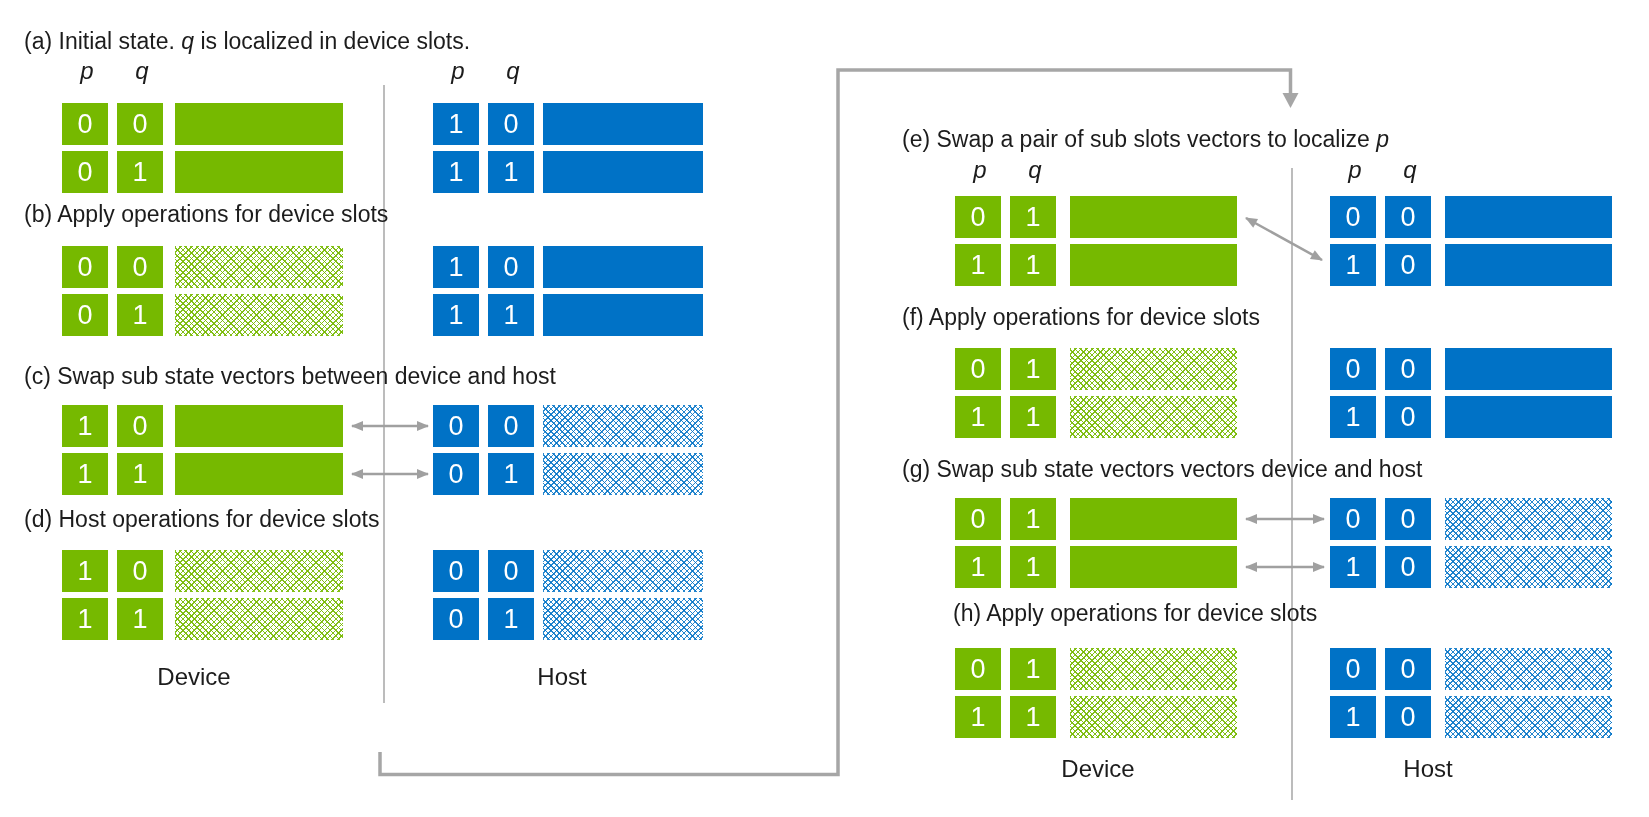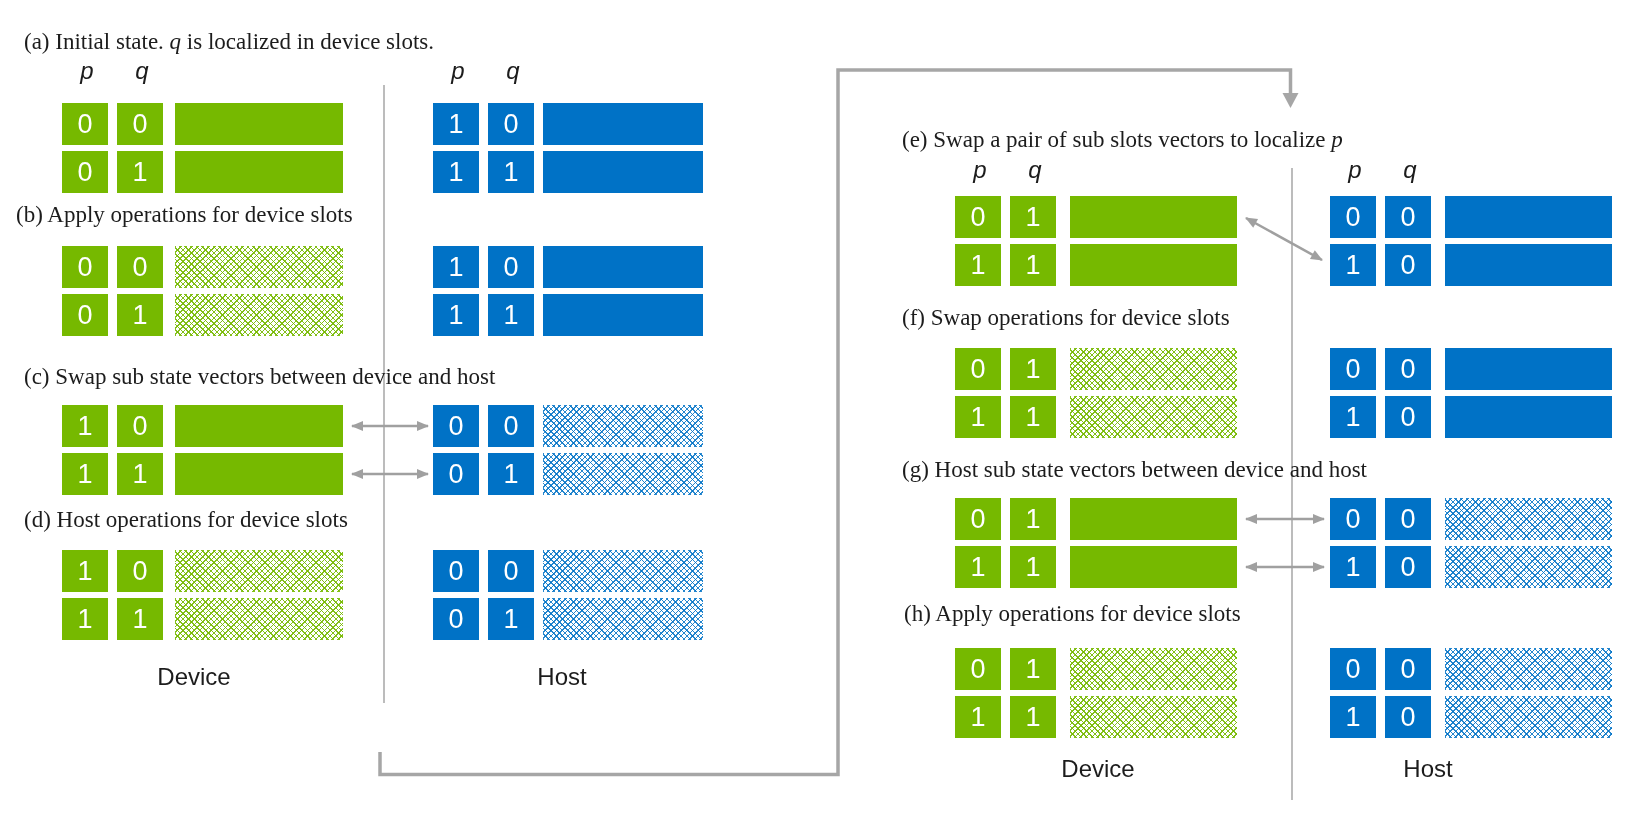--- a/index.html
+++ b/index.html
@@ -5,21 +5,21 @@
   html,body{margin:0;padding:0;background:#ffffff;}
   #fig{
     position:relative;
     width:1649px;height:817px;
     background:#ffffff;
     font-family:"Liberation Sans", sans-serif;
     color:#1f1f1f;
     overflow:hidden;
   }
   #overlay{position:absolute;left:0;top:0;width:1649px;height:817px;pointer-events:none;}
-  .heading{position:absolute;font-size:23px;line-height:27px;color:#1c1c1c;white-space:nowrap;font-family:Liberation Serif, serif;}
+  .heading{position:absolute;font-size:23px;line-height:27px;color:#1c1c1c;white-space:nowrap;}
   .heading .it{font-style:italic;}
   .pq{position:absolute;font-size:24px;line-height:26px;font-style:italic;color:#1c1c1c;transform:translateX(-50%);}
   .cell{
     position:absolute;width:46px;height:42px;
     display:flex;align-items:center;justify-content:center;
     color:#ffffff;font-size:27px;line-height:1;
   }
   .cell.dev{background:#76B900;}
   .cell.host{background:#0072C6;}
   .bar{position:absolute;height:42px;}
@@ -77,21 +77,21 @@
       <div class="bar dev solid" style="left: 175px; top: 103px; width: 168px;"></div>
       <div class="cell dev" style="left: 62px; top: 151px;">0</div>
       <div class="cell dev" style="left: 117px; top: 151px;">1</div>
       <div class="bar dev solid" style="left: 175px; top: 151px; width: 168px;"></div>
       <div class="cell host" style="left: 433px; top: 103px;">1</div>
       <div class="cell host" style="left: 488px; top: 103px;">0</div>
       <div class="bar host solid" style="left: 543px; top: 103px; width: 160px;"></div>
       <div class="cell host" style="left: 433px; top: 151px;">1</div>
       <div class="cell host" style="left: 488px; top: 151px;">1</div>
       <div class="bar host solid" style="left: 543px; top: 151px; width: 160px;"></div>
-      <div class="heading" style="left: 16px; top: 201px;"><span>(b) Apply operations for device slots</span></div>
+      <div class="heading" style="left: 24px; top: 201px;"><span>(b) Apply operations for device slots</span></div>
       <div class="cell dev" style="left: 62px; top: 246px;">0</div>
       <div class="cell dev" style="left: 117px; top: 246px;">0</div>
       <div class="bar dev hatch" style="left: 175px; top: 246px; width: 168px;"></div>
       <div class="cell dev" style="left: 62px; top: 294px;">0</div>
       <div class="cell dev" style="left: 117px; top: 294px;">1</div>
       <div class="bar dev hatch" style="left: 175px; top: 294px; width: 168px;"></div>
       <div class="cell host" style="left: 433px; top: 246px;">1</div>
       <div class="cell host" style="left: 488px; top: 246px;">0</div>
       <div class="bar host solid" style="left: 543px; top: 246px; width: 160px;"></div>
       <div class="cell host" style="left: 433px; top: 294px;">1</div>
@@ -133,47 +133,47 @@
       <div class="bar dev solid" style="left: 1070px; top: 196px; width: 167px;"></div>
       <div class="cell dev" style="left: 955px; top: 244px;">1</div>
       <div class="cell dev" style="left: 1010px; top: 244px;">1</div>
       <div class="bar dev solid" style="left: 1070px; top: 244px; width: 167px;"></div>
       <div class="cell host" style="left: 1330px; top: 196px;">0</div>
       <div class="cell host" style="left: 1385px; top: 196px;">0</div>
       <div class="bar host solid" style="left: 1445px; top: 196px; width: 167px;"></div>
       <div class="cell host" style="left: 1330px; top: 244px;">1</div>
       <div class="cell host" style="left: 1385px; top: 244px;">0</div>
       <div class="bar host solid" style="left: 1445px; top: 244px; width: 167px;"></div>
-      <div class="heading" style="left: 902px; top: 304px;"><span>(f) Swap operations for device slots</span></div>
+      <div class="heading" style="left: 902px; top: 304px;"><span>(f) Apply operations for device slots</span></div>
       <div class="cell dev" style="left: 955px; top: 348px;">0</div>
       <div class="cell dev" style="left: 1010px; top: 348px;">1</div>
       <div class="bar dev hatch" style="left: 1070px; top: 348px; width: 167px;"></div>
       <div class="cell dev" style="left: 955px; top: 396px;">1</div>
       <div class="cell dev" style="left: 1010px; top: 396px;">1</div>
       <div class="bar dev hatch" style="left: 1070px; top: 396px; width: 167px;"></div>
       <div class="cell host" style="left: 1330px; top: 348px;">0</div>
       <div class="cell host" style="left: 1385px; top: 348px;">0</div>
       <div class="bar host solid" style="left: 1445px; top: 348px; width: 167px;"></div>
       <div class="cell host" style="left: 1330px; top: 396px;">1</div>
       <div class="cell host" style="left: 1385px; top: 396px;">0</div>
       <div class="bar host solid" style="left: 1445px; top: 396px; width: 167px;"></div>
-      <div class="heading" style="left: 902px; top: 456px;"><span>(g) Host sub state vectors between device and host</span></div>
+      <div class="heading" style="left: 902px; top: 456px;"><span>(g) Swap sub state vectors vectors device and host</span></div>
       <div class="cell dev" style="left: 955px; top: 498px;">0</div>
       <div class="cell dev" style="left: 1010px; top: 498px;">1</div>
       <div class="bar dev solid" style="left: 1070px; top: 498px; width: 167px;"></div>
       <div class="cell dev" style="left: 955px; top: 546px;">1</div>
       <div class="cell dev" style="left: 1010px; top: 546px;">1</div>
       <div class="bar dev solid" style="left: 1070px; top: 546px; width: 167px;"></div>
       <div class="cell host" style="left: 1330px; top: 498px;">0</div>
       <div class="cell host" style="left: 1385px; top: 498px;">0</div>
       <div class="bar host hatch" style="left: 1445px; top: 498px; width: 167px;"></div>
       <div class="cell host" style="left: 1330px; top: 546px;">1</div>
       <div class="cell host" style="left: 1385px; top: 546px;">0</div>
       <div class="bar host hatch" style="left: 1445px; top: 546px; width: 167px;"></div>
-      <div class="heading" style="left: 904px; top: 600px;"><span>(h) Apply operations for device slots</span></div>
+      <div class="heading" style="left: 953px; top: 600px;"><span>(h) Apply operations for device slots</span></div>
       <div class="cell dev" style="left: 955px; top: 648px;">0</div>
       <div class="cell dev" style="left: 1010px; top: 648px;">1</div>
       <div class="bar dev hatch" style="left: 1070px; top: 648px; width: 167px;"></div>
       <div class="cell dev" style="left: 955px; top: 696px;">1</div>
       <div class="cell dev" style="left: 1010px; top: 696px;">1</div>
       <div class="bar dev hatch" style="left: 1070px; top: 696px; width: 167px;"></div>
       <div class="cell host" style="left: 1330px; top: 648px;">0</div>
       <div class="cell host" style="left: 1385px; top: 648px;">0</div>
       <div class="bar host hatch" style="left: 1445px; top: 648px; width: 167px;"></div>
       <div class="cell host" style="left: 1330px; top: 696px;">1</div>

